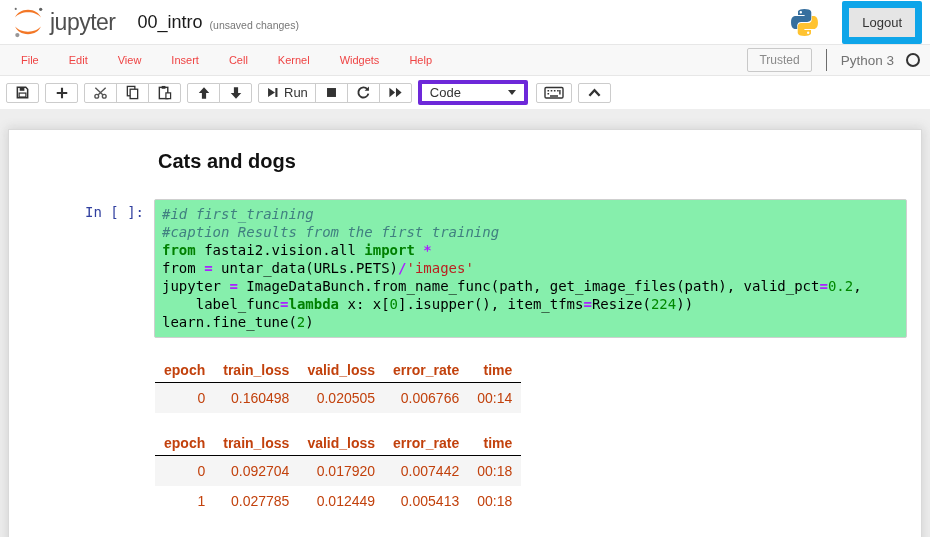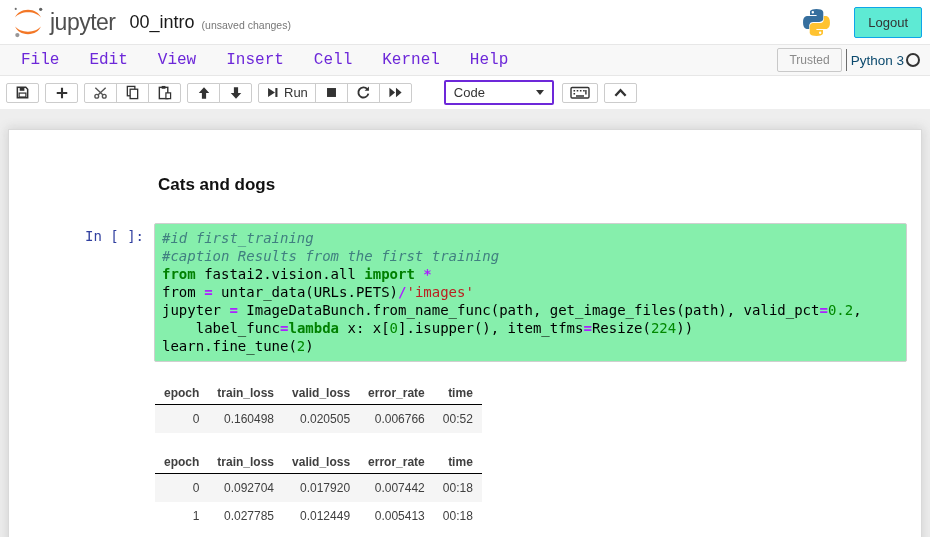--- a/index.html
+++ b/index.html
@@ -3,77 +3,77 @@
 <meta charset="utf-8">
 <style>
   * { box-sizing: border-box; margin: 0; padding: 0; }
   html,body { width:930px; height:537px; overflow:hidden; }
   body { font-family:"Liberation Sans", sans-serif; background:#eeeeee; }
 
   
   .header { background:#fff; height:44px; display:flex; align-items:center; padding:0 8px 0 10px; }
   .logo { display:flex; align-items:center; gap:4px; cursor:pointer; }
   .logo-text { font-size:23px; color:#4e4e4e; letter-spacing:-0.5px; }
-  .nb-title { font-size:18px; color:#1a1a1a; margin-left:14px; cursor:pointer; }
+  .nb-title { font-size:18px; color:#1a1a1a; margin-left:22px; cursor:pointer; }
   .autosave { font-size:10.5px; color:#777; margin-left:7px; padding-top:6px; }
   .header-spacer { flex:1; }
   .py-logo { margin-right:22px; }
-  .logout-btn { background:#5eead4; border:1px solid #0ea5e9; border-radius:2px; padding:7px 13px;
+  .logout-btn { background:#e5e5e5; border:7px solid #0ea5e9; border-radius:2px; padding:7px 13px;
     font-size:13px; color:#333; cursor:pointer; font-family:"Liberation Sans",sans-serif; }
 
   
   .menubar { background:#f8f8f8; border-top:1px solid #e7e7e7; border-bottom:1px solid #e7e7e7;
     height:32px; display:flex; align-items:center; padding:0 10px 0 6px; }
   .menu-items { display:flex; align-items:center; height:100%; }
-  .menu-item { font-size:16px; color:#6d28d9; padding:0 15px; height:100%; display:flex; align-items:center; cursor:pointer;font-family:Liberation Mono, monospace; }
-  .menubar-right { margin-left:auto; display:flex; align-items:center; gap:0; }
+  .menu-item { font-size:11px; color:#ef4444; padding:0 15px; height:100%; display:flex; align-items:center; cursor:pointer; }
+  .menubar-right { margin-left:auto; display:flex; align-items:center; gap:10px; }
   .trusted-btn { border:1px solid #c9c9c9; border-radius:2px; background:transparent; color:#8a8a8a;
     font-size:12px; padding:4px 11px; cursor:pointer; font-family:"Liberation Sans",sans-serif; }
   .mb-divider { width:1px; height:22px; background:#6d6d6d; margin:0 4px; }
-  .kernel-name { font-size:13.5px; color:#0c4a6e; }
+  .kernel-name { font-size:13.5px; color:#737373; }
   .kernel-circle { width:14px; height:14px; border:2px solid #333; border-radius:50%; margin-left:2px; }
 
   
   .toolbar { background:#fff; padding:4px 0 4px 6px; display:flex; align-items:center; height:33px; }
   .btn-group { display:inline-flex; margin-right:6px; }
   .tbtn { display:inline-flex; align-items:center; justify-content:center; gap:5px;
     height:20px; min-width:33px; padding:0 7px; background:#fff; border:1px solid #cccccc;
     margin-left:-1px; cursor:pointer; font-size:13px; color:#333; }
   .btn-group .tbtn:first-child { border-radius:2px 0 0 2px; margin-left:0; }
   .btn-group .tbtn:last-child { border-radius:0 2px 2px 0; }
   .btn-group .tbtn:only-child { border-radius:2px; }
-  .cell-type-select { width:110px; height:25px; border:2px solid #6d28d9; border-radius:2px; background:#fff;
+  .cell-type-select { width:110px; height:25px; border:4px solid #6d28d9; border-radius:2px; background:#fff;
     display:inline-flex; align-items:center; justify-content:space-between; padding:0 8px; font-size:13px;
-    color:#333; margin-right:8px; cursor:pointer;margin-left:26px; }
+    color:#333; margin-right:8px; cursor:pointer; }
   .caret-down { width:0; height:0; border-left:4px solid transparent; border-right:4px solid transparent;
     border-top:5px solid #333; }
 
   
   .site { background:#eee; padding:20px 8px 0 8px; height:428px; }
   .notebook-container { background:#fff; border:1px solid #d9d9d9; box-shadow:0 0 10px 1px rgba(87,87,87,0.18);
     min-height:420px; padding:12px 0 30px 0; }
   .cell { display:flex; padding:5px 14px 5px 0; }
   .prompt-col { width:145px; flex:none; text-align:right; padding-right:10px;
     font-family:"DejaVu Sans Mono","Liberation Mono",monospace; font-size:14px; color:#303f9f; }
   .inner { flex:1; min-width:0; }
-  .md-cell h1 { font-size:17px; font-weight:bold; color:#111; margin:24px 0 14px 4px; line-height:28px; }
+  .md-cell h1 { font-size:20px; font-weight:bold; color:#111; margin:0 0 14px 4px; line-height:28px; }
   .input-area { border:1px solid #cfcfcf; border-radius:2px; background:#86efac;
     padding:5px 8px 6px 7px; cursor:text; }
   .cm-line { font-family:"DejaVu Sans Mono","Liberation Mono",monospace; font-size:14px; line-height:18px;
     white-space:pre; color:#000; }
   .tok-c { color:#408080; font-style:italic; }
   .tok-k { color:#008000; font-weight:bold; }
   .tok-o { color:#aa22ff; font-weight:bold; }
   .tok-s { color:#ba2121; }
   .tok-n { color:#008800; }
   .tok-t { color:#000; }
   .prompt-pad { padding-top:5px; }
 
   .output-area { margin-top:10px; padding-left:1px; }
-  table.dataframe { border-collapse:collapse; font-size:12px; color:#404040; margin-bottom:18px; }
+  table.dataframe { border-collapse:collapse; font-size:14px; color:#c2410c; margin-bottom:18px; }
   table.dataframe th { font-weight:bold; text-align:right; padding:4px 9px; border-bottom:1px solid #000; }
   table.dataframe td { text-align:right; padding:7px 9px; }
   table.dataframe tbody tr:nth-child(odd) { background:#f5f5f5; }
 
   .icon svg { display:block; }
 </style>
 </head>
 <body>
 
 <div class="header">
@@ -102,20 +102,21 @@
 </div>
 
 <div class="menubar">
   <div class="menu-items">
       <span class="menu-item">File</span>
       <span class="menu-item">Edit</span>
       <span class="menu-item">View</span>
       <span class="menu-item">Insert</span>
       <span class="menu-item">Cell</span>
       <span class="menu-item">Kernel</span>
+      <span class="menu-item">Widgets</span>
       <span class="menu-item">Help</span>
     </div>
   <div class="menubar-right">
     <button class="trusted-btn">Trusted</button>
     <div class="mb-divider"></div>
     <span class="kernel-name">Python 3</span>
     <span class="kernel-circle"></span>
   </div>
 </div>
 
@@ -280,21 +281,21 @@
                   <th>error_rate</th>
                   <th>time</th>
                 </tr>
               </thead>
               <tbody>
                 <tr>
                   <td>0</td>
                   <td>0.160498</td>
                   <td>0.020505</td>
                   <td>0.006766</td>
-                  <td>00:52</td>
+                  <td>00:14</td>
                 </tr>
               </tbody>
             </table>
             <table class="dataframe">
               <thead>
                 <tr>
                   <th>epoch</th>
                   <th>train_loss</th>
                   <th>valid_loss</th>
                   <th>error_rate</th>

